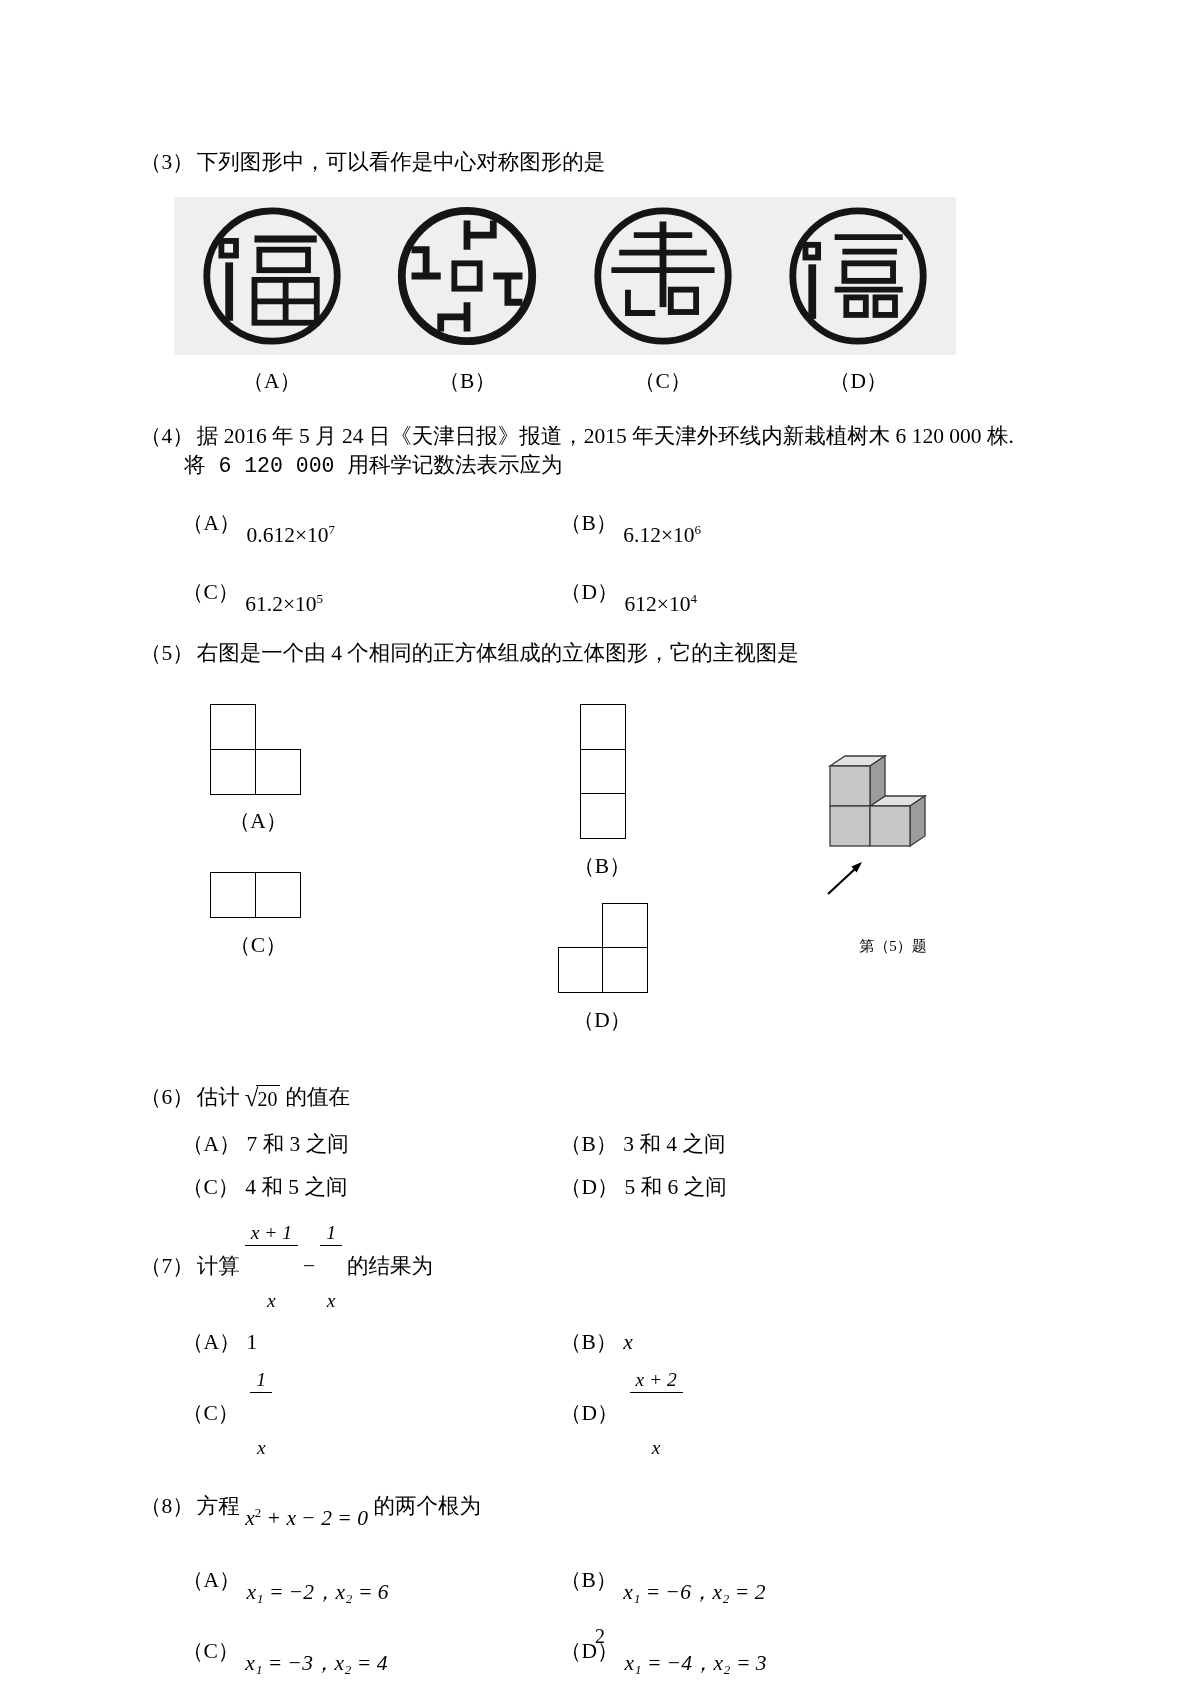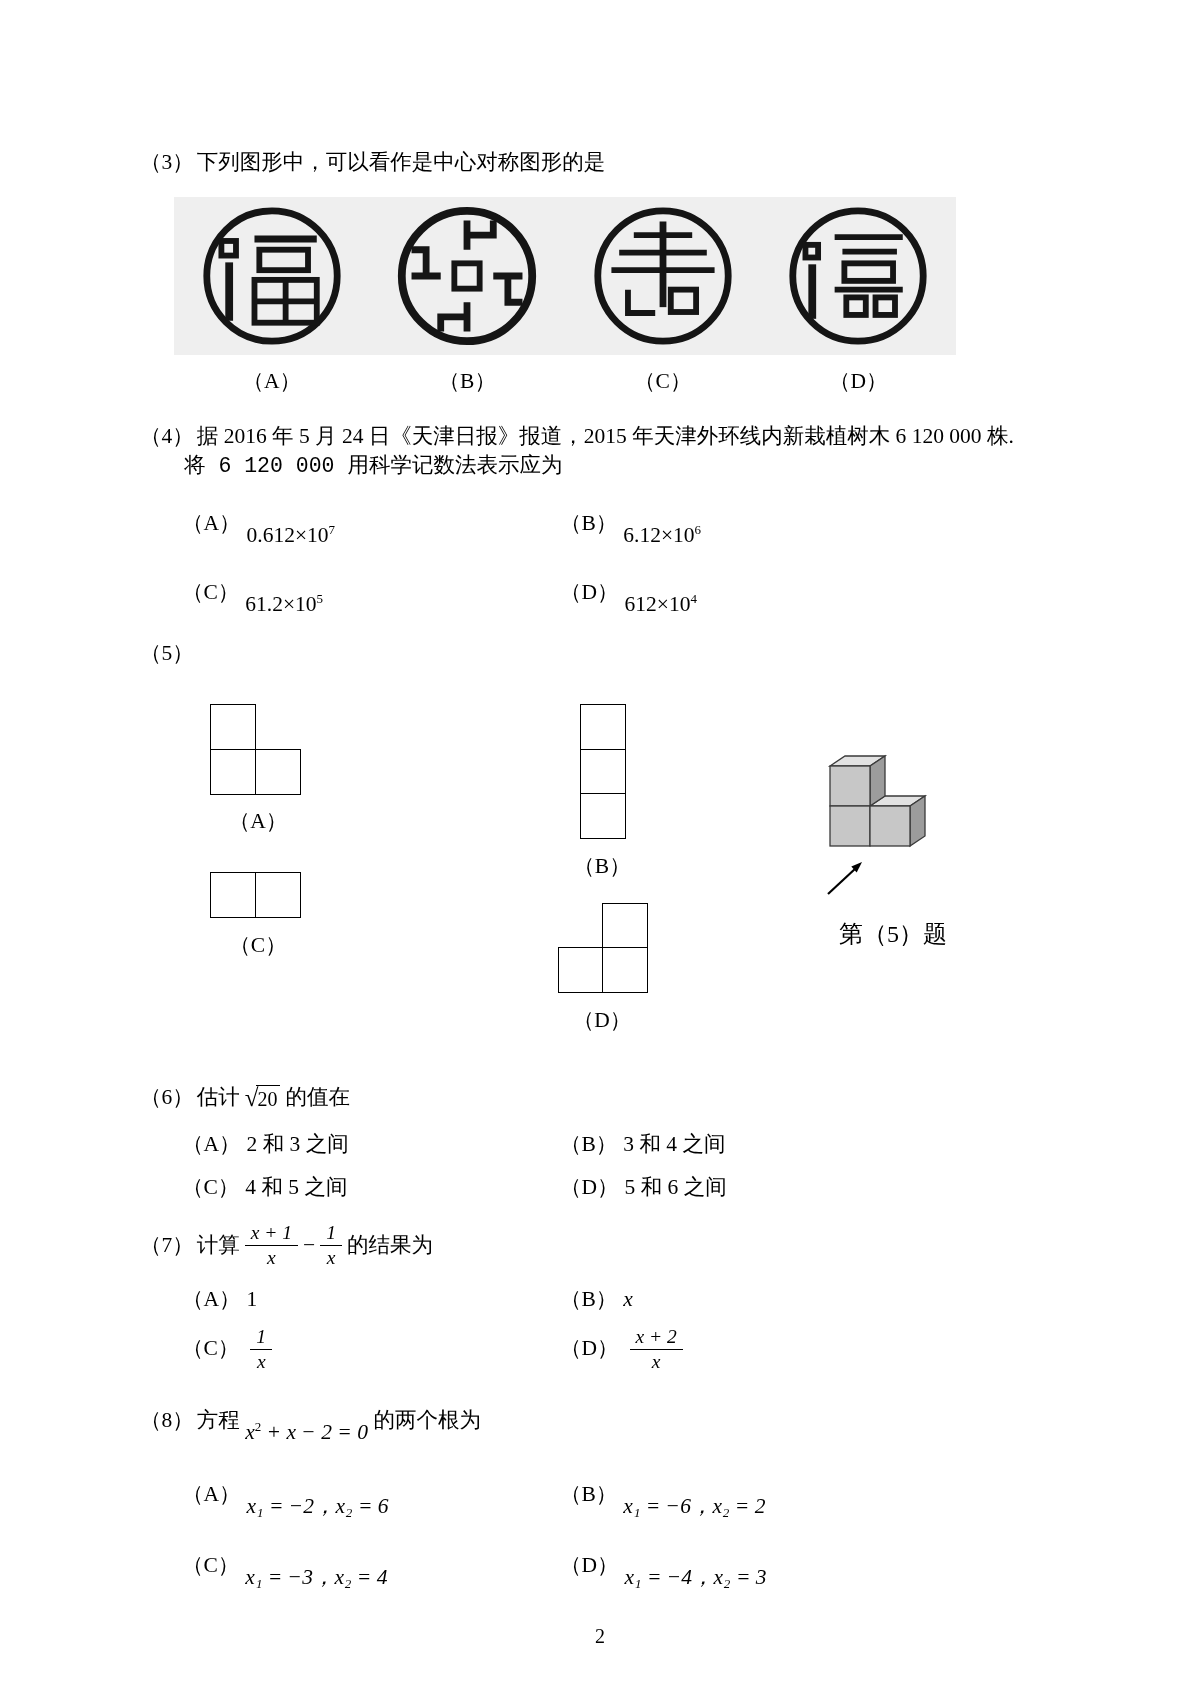--- a/index.html
+++ b/index.html
@@ -37,29 +37,29 @@
   .views-block { display:flex; align-items:flex-start; margin:36px 0 0 70px; }
   .views-col { display:flex; flex-direction:column; }
   .col-a { width:96px; }
   .col-b { width:96px; margin-left:248px; align-items:center; }
   .col-3d { margin-left:168px; margin-top:34px; display:flex; flex-direction:column; align-items:center; }
   .srow { display:flex; }
   .sq { width:46px; height:46px; border:1.5px solid #000; margin-right:-1.5px; margin-bottom:-1.5px; background:#fff; }
   .sp { width:46px; height:46px; border:1.5px solid transparent; margin-right:-1.5px; margin-bottom:-1.5px; visibility:hidden; }
   .fig-label { margin-top:14px; margin-bottom:22px; width:96px; text-align:center; }
   .col-a .gapA { margin-top:14px; }
-  .cap-3d { margin-top:2px; font-size:24px; }
+  .cap-3d { margin-top:20px; font-size:15px; }
 
   
   .sqrt { display:inline-flex; align-items:flex-start; margin:0 5px; }
   .rad-sign { font-size:25px; line-height:1; }
   .rad-val { border-top:1.6px solid #000; padding:2px 3px 0 1px; margin-left:-2px; font-size:20px; line-height:1.1; }
 
   
-  .frac { display:inline-flex; flex-direction:column; align-items:center; vertical-align:middle; margin:0 5px; line-height:1.12; font-size:19.5px; }
+  .frac { display:inline-flex; flex-direction:column; align-items:center; vertical-align:middle; margin:0 5px; line-height:1.12; font-size:19.5px;gap:43px; }
   .frac .num { padding:0 6px 1px; border-bottom:1.4px solid #000; }
   .frac .den { padding-top:1px; }
   .mathline { display:flex; align-items:center; }
 
   .m16 { margin-top:16px; } .m12 { margin-top:12px; } .m14 { margin-top:14px; }
   .m18 { margin-top:18px; } .m20 { margin-top:20px; } .m22 { margin-top:22px; } .m26 { margin-top:26px; }
 
   .page-number { position:absolute; bottom:48px; left:0; width:1200px; text-align:center; font-size:20px; }
 </style>
 </head>
@@ -157,20 +157,21 @@
       <div class="opt">
         <span class="q-label">（D）</span>
         <span class="math"><span>612×10</span><sup>4</sup></span>
       </div>
     </div>
   </section>
 
   <section class="m20">
     <div class="q-line">
       <span class="q-label">（5）</span>
+      <span>右图是一个由 4 个相同的正方体组成的立体图形，它的主视图是</span>
     </div>
 
     <div class="views-block">
       <div class="views-col col-a">
         <div>
           <div class="srow">
               <div class="sq"></div>
               <div class="sp"></div>
             </div>
           <div class="srow">
@@ -243,21 +244,21 @@
       <span>估计</span>
       <span class="sqrt">
         <span class="rad-sign">√</span>
         <span class="rad-val">20</span>
       </span>
       <span>的值在</span>
     </div>
     <div class="opts m18">
       <div class="opt">
         <span class="q-label">（A）</span>
-        <span>2 和 3 之间</span>
+        <span>7 和 3 之间</span>
       </div>
       <div class="opt">
         <span class="q-label">（B）</span>
         <span>3 和 4 之间</span>
       </div>
     </div>
     <div class="opts m14">
       <div class="opt">
         <span class="q-label">（C）</span>
         <span>4 和 5 之间</span>

